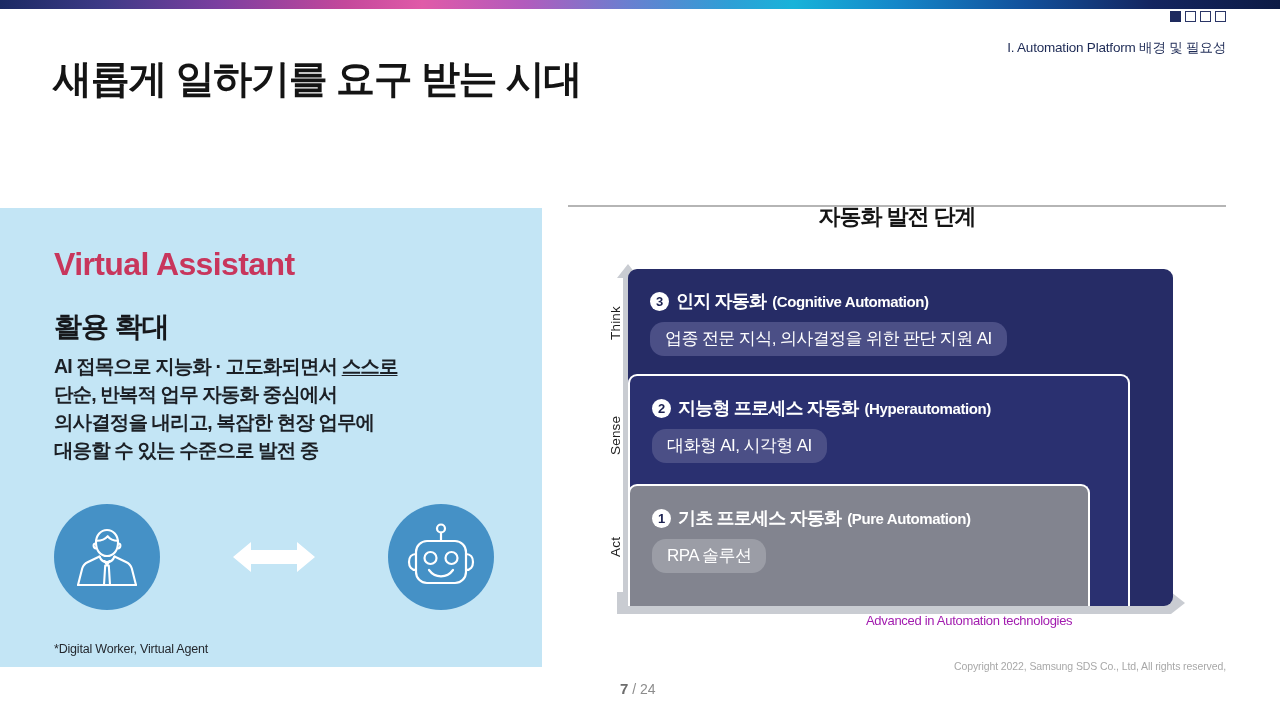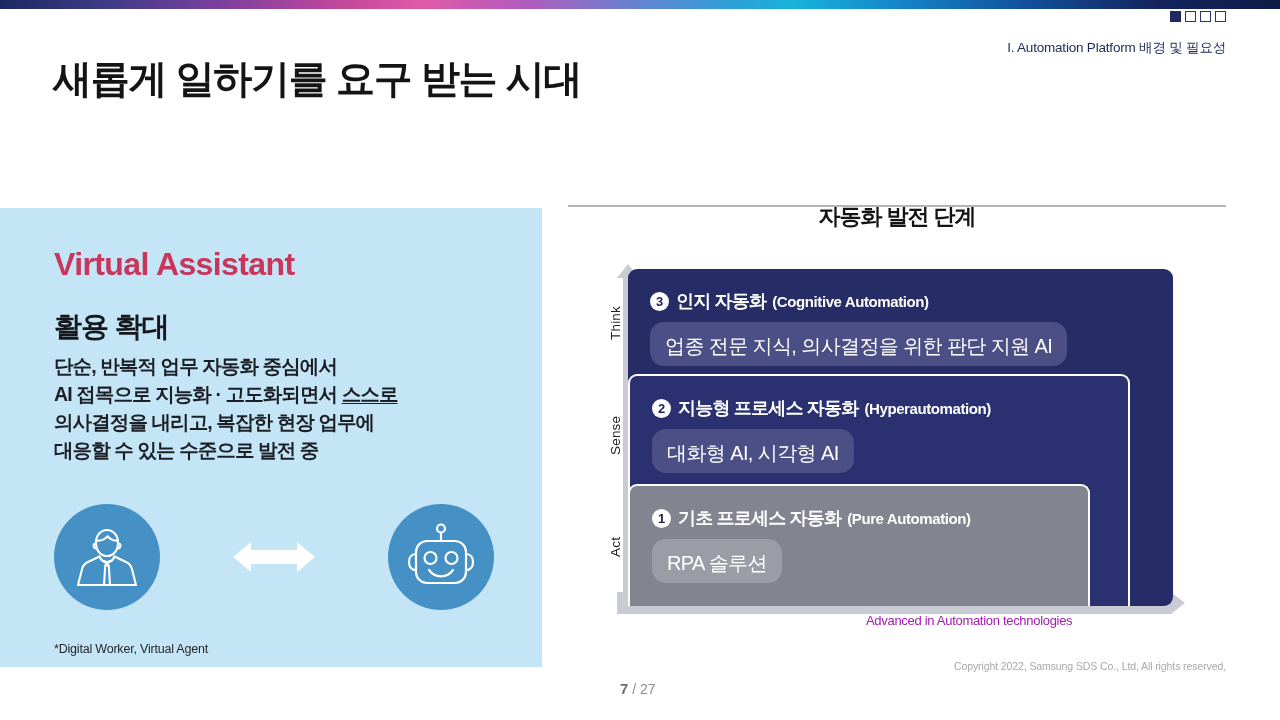--- a/index.html
+++ b/index.html
@@ -141,22 +141,22 @@
   }
   .lvl-ko {
     font-size: 18px; font-weight: 700; color: #ffffff;
     letter-spacing: -0.8px; margin-right: 6px;
   }
   .lvl-en {
     font-size: 15px; font-weight: 700; color: #ffffff;
     letter-spacing: -0.4px;
   }
   .pill {
-    display: inline-block; padding: 11px 15px 6px;
-    border-radius: 14px; font-size: 20px; color: #ffffff;
+    display: inline-block; padding: 5px 15px 6px;
+    border-radius: 14px; font-size: 17px; color: #ffffff;
     letter-spacing: -0.6px; white-space: nowrap;
   }
   .pill-dark { background: #4b4f86; }
   .pill-gray { background: #9b9da6; }
 
   
   .pagenum {
     position: absolute; left: 620px; top: 680px;
     font-size: 14px; color: #8d8d8d;
   }
@@ -184,22 +184,22 @@
   </div>
 
   <div class="slide-title">새롭게 일하기를 요구 받는 시대</div>
 
   <div class="blue-panel"></div>
 
   <div class="va-title">Virtual Assistant</div>
   <div class="va-sub">활용 확대</div>
 
   <div class="va-body">
+    <div>AI 접목으로 지능화 · 고도화되면서 <u>스스로</u></div>
     <div>단순, 반복적 업무 자동화 중심에서</div>
-    <div>AI 접목으로 지능화 · 고도화되면서 <u>스스로</u></div>
     <div>의사결정을 내리고, 복잡한 현장 업무에</div>
     <div>대응할 수 있는 수준으로 발전 중</div>
   </div>
 
   <div class="icon-row">
 
     <div class="circ">
       <svg width="106" height="106" viewBox="0 0 106 106">
         <g fill="none" stroke="#ffffff" stroke-width="2.1" stroke-linecap="round" stroke-linejoin="round">
           <path d="M42 38.5c0-7.2 4.9-12.5 11-12.5s11 5.3 11 12.5c0 8-4.4 13.5-11 13.5S42 46.5 42 38.5z"></path>
@@ -285,17 +285,17 @@
       <div class="lvl-head">
         <span class="badge">1</span>
         <span class="lvl-ko">기초 프로세스 자동화</span>
         <span class="lvl-en">(Pure Automation)</span>
       </div>
       <span class="pill pill-gray">RPA 솔루션</span>
     </div>
   </div>
 
   <div class="pagenum">
-    <b>7</b><span> / </span><span>27</span>
+    <b>7</b><span> / </span><span>24</span>
   </div>
   <div class="copyright">Copyright 2022, Samsung SDS Co., Ltd, All rights reserved,</div>
 
 </div>
 
 </body></html>

